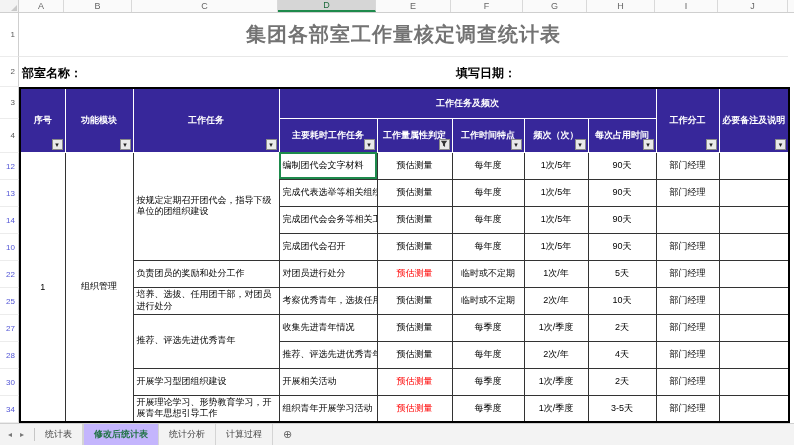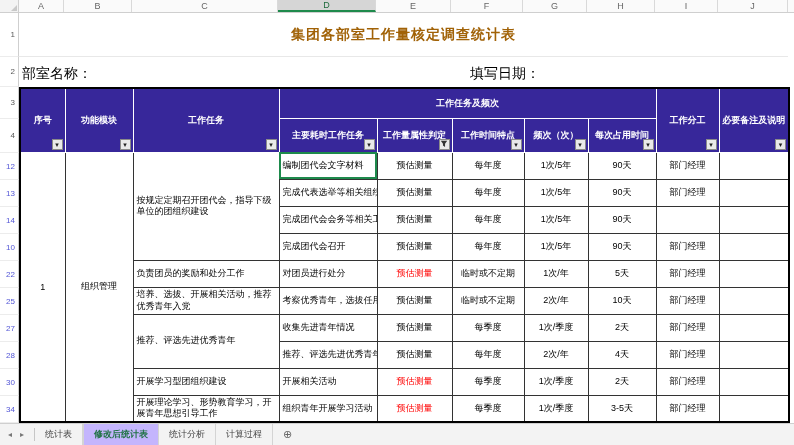--- a/index.html
+++ b/index.html
@@ -16,24 +16,24 @@
 
   
   .sheetbody { display:flex; flex:0 0 auto; }
   .gutter { width:19px; flex:0 0 auto; background:#fff; }
   .rh { border-right:1px solid #cfcfcf; border-bottom:1px solid #ececec; display:flex; align-items:center; justify-content:flex-end; padding-right:3px; font-size:8px; color:#595959; }
   .rh.blue { color:#5356d6; }
   .h44{height:44px;} .h30{height:30px;} .h32{height:32px;} .h34{height:34px;} .h27{height:27px;}
 
   .sheet { width:769px; flex:0 0 auto; position:relative; }
   .titlerow { height:44px; display:flex; align-items:center; justify-content:center; border-bottom:1px solid #e8e8e8; }
-  .title { font-size:14px; font-weight:bold; color:#a16207; letter-spacing:1px; }
-  .labelrow { height:30px; position:relative; font-size:14px; font-weight:400; color:#000; }
+  .title { font-size:20px; font-weight:bold; color:#737373; letter-spacing:1px; }
+  .labelrow { height:30px; position:relative; font-size:12px; font-weight:700; color:#000; }
   .deptlabel { position:absolute; left:3px; top:8px; }
-  .datelabel { position:absolute; left:451px; top:8px; }
+  .datelabel { position:absolute; left:437px; top:8px; }
 
   
   table.grid { border-collapse:collapse; table-layout:fixed; width:769px; border:2px solid #000; }
   .grid td, .grid th { border:1px solid #333; font-size:9px; overflow:hidden; }
   .grid th.ph { background:#37279a; color:#fff; font-weight:bold; border:1px solid #fff; position:relative; text-align:center; vertical-align:middle; }
   tr.hrow1 { height:30px; } tr.hrow2 { height:34px;margin-top:28px; }
   .fbtn { position:absolute; right:2px; bottom:2px; width:11px; height:11px; background:#e9e9e9; border:1px solid #8a8a8a; color:#222; font-size:7px; line-height:9px; text-align:center; cursor:pointer; }
   .fbtn svg { width:8px; height:8px; display:block; margin:0 auto; }
   tr.drow { height:27px; }
   .grid td { background:#fff; vertical-align:middle; padding:1px 3px; color:#000; }
@@ -176,21 +176,21 @@
           <td class="c-task">负责团员的奖励和处分工作</td>
           <td class="c-main">对团员进行处分</td>
           <td class="c-attr red">预估测量</td>
           <td class="c-time">临时或不定期</td>
           <td class="c-freq">1次/年</td>
           <td class="c-dur">5天</td>
           <td class="c-div">部门经理</td>
           <td class="c-remark"></td>
         </tr>
         <tr class="drow">
-          <td class="c-task">培养、选拔、开展相关活动，推荐优秀青年入党</td>
+          <td class="c-task">培养、选拔、任用团干部，对团员进行处分</td>
           <td class="c-main">考察优秀青年，选拔任用团干部</td>
           <td class="c-attr">预估测量</td>
           <td class="c-time">临时或不定期</td>
           <td class="c-freq">2次/年</td>
           <td class="c-dur">10天</td>
           <td class="c-div">部门经理</td>
           <td class="c-remark"></td>
         </tr>
         <tr class="drow">
           <td class="c-task" rowspan="2">推荐、评选先进优秀青年</td>

